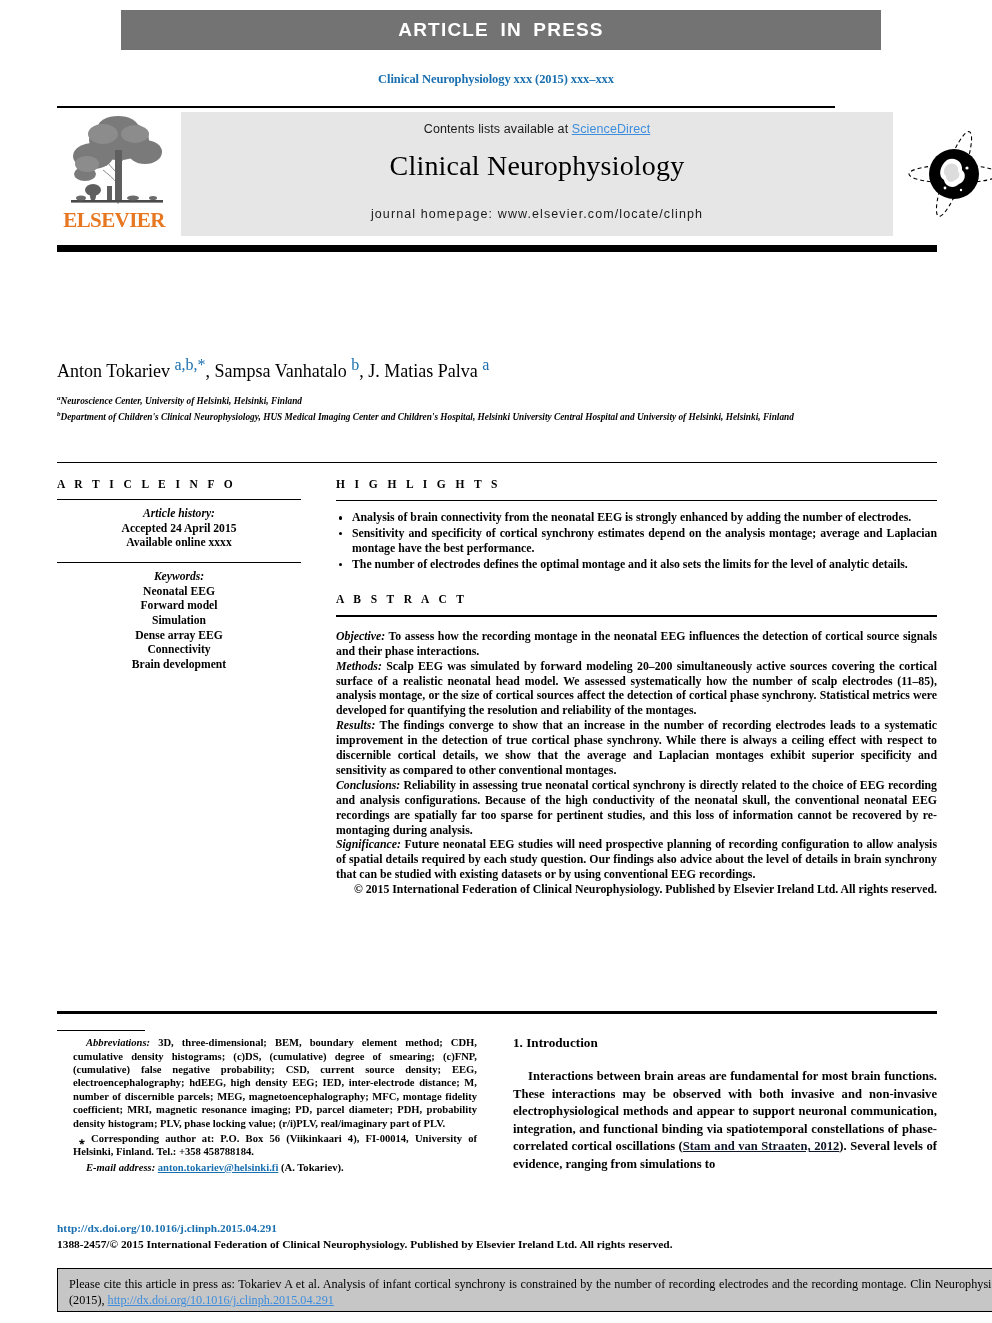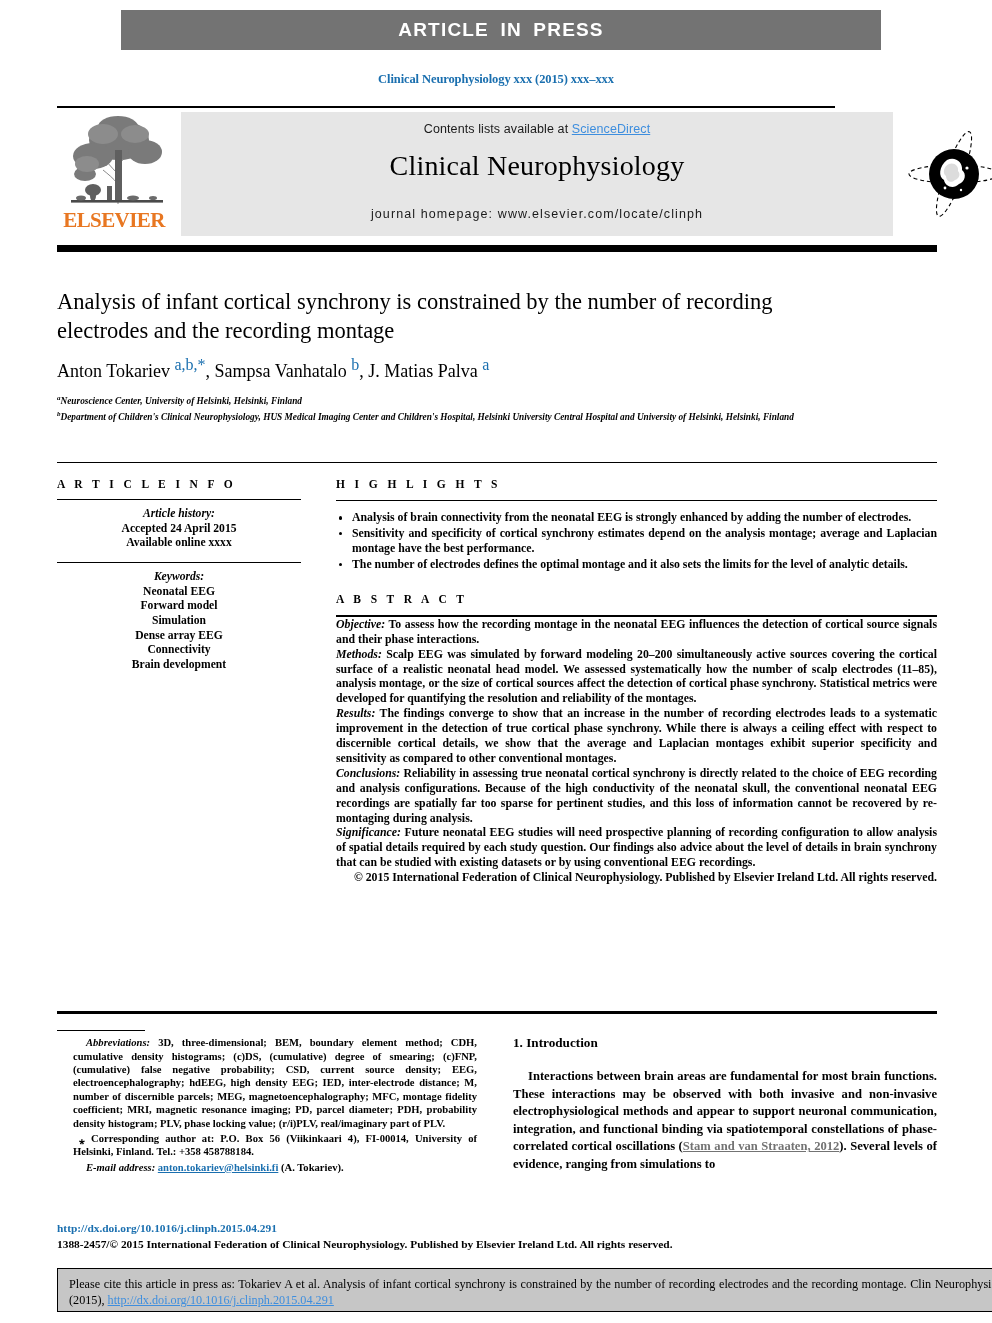--- a/index.html
+++ b/index.html
@@ -273,21 +273,21 @@
     position: absolute;
     left: 3px;
     top: 6px;
     width: 3.4px;
     height: 3.4px;
     border-radius: 50%;
     background: #000000;
   }
   .abstract-head { margin-top: 22px; }
   .abstract-body {
-    margin-top: 0;
+    margin-top: 12px;
     font-family: "Liberation Serif", serif;
     font-weight: bold;
     font-size: 11.8px;
     line-height: 14.9px;
     text-align: justify;
   }
   .abstract-body p { margin: 0; }
   .abstract-body .alabel { font-style: italic; font-weight: bold; }
   .abstract-copy { text-align: right; }
 
@@ -342,21 +342,21 @@
   }
   .intro-col p {
     margin: 0;
     font-family: "Liberation Serif", serif;
     font-weight: bold;
     font-size: 12.6px;
     line-height: 17.6px;
     text-align: justify;
     text-indent: 15px;
   }
-  .ref-link { color: #737373; }
+  .ref-link { color: #0f172a; }
 
   
   .doi-line {
     position: absolute;
     left: 57px;
     top: 1222px;
     font-family: "Liberation Serif", serif;
     font-weight: bold;
     font-size: 11.4px;
     color: #1a6faf;
@@ -464,21 +464,20 @@
           <circle cx="62" cy="44" r="1.6"></circle>
           <circle cx="40" cy="64" r="1.4"></circle>
           <circle cx="56" cy="66" r="1.2"></circle>
         </g>
       </svg>
     </div>
   </div>
 
   <div class="thick-rule"></div>
 
-  <div class="title">Analysis of infant cortical synchrony is constrained by the number of recording electrodes and the recording montage</div>
 
   <div class="authors">
     <span id="authors-slot">Anton Tokariev <sup>a,b,*</sup>, Sampsa Vanhatalo <sup>b</sup>, J. Matias Palva <sup>a</sup></span>
   </div>
 
   <div class="affil">
     <div><sup>a</sup><span>Neuroscience Center, University of Helsinki, Helsinki, Finland</span></div>
     <div><sup>b</sup><span>Department of Children's Clinical Neurophysiology, HUS Medical Imaging Center and Children's Hospital, Helsinki University Central Hospital and University of Helsinki, Helsinki, Finland</span></div>
   </div>
 

